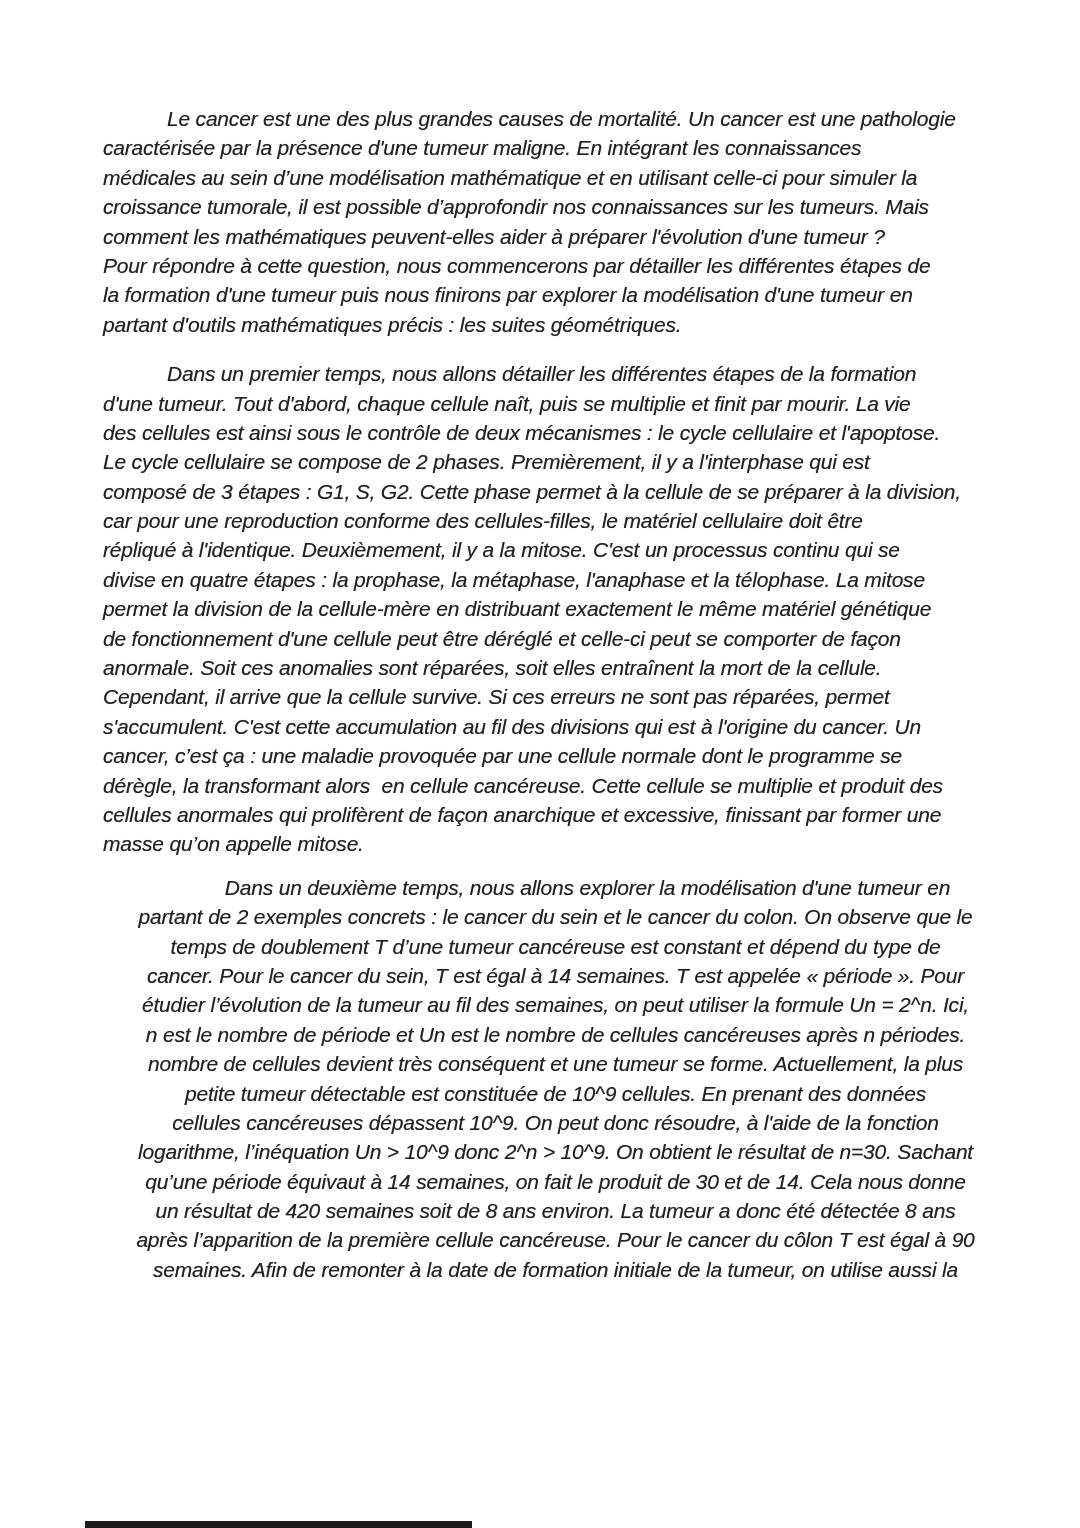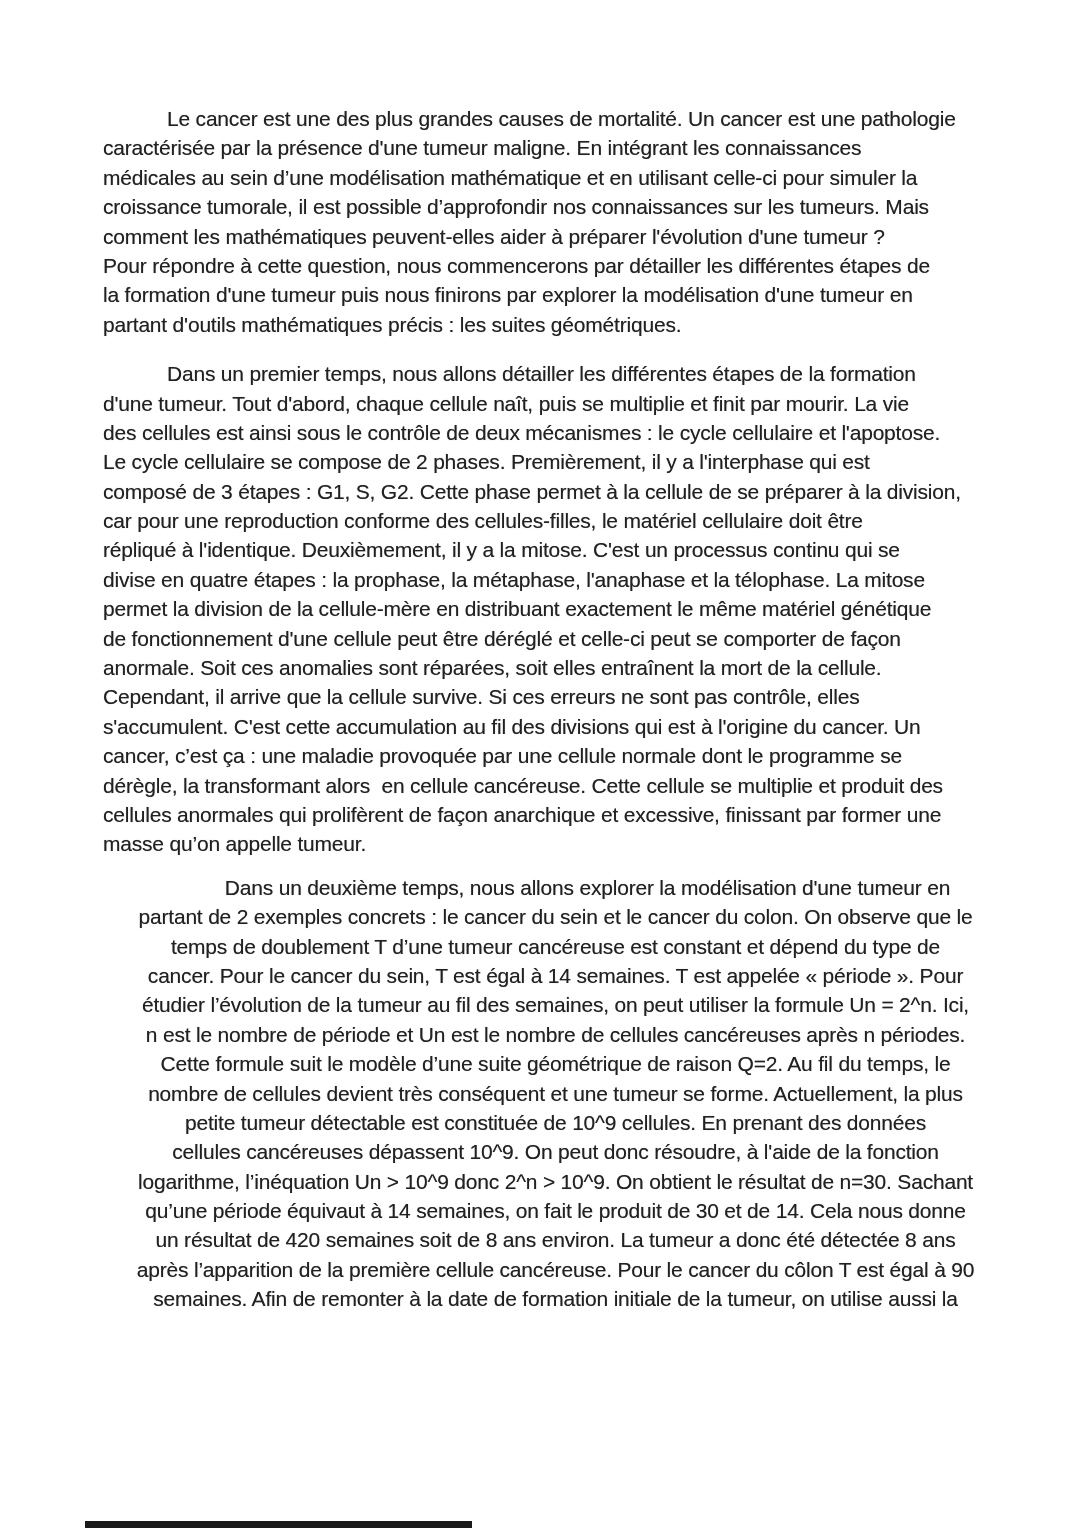--- a/index.html
+++ b/index.html
@@ -1,15 +1,15 @@
 <!DOCTYPE html>
 <html><head>
 <meta charset="utf-8">
 <style>
-  * { margin: 0; padding: 0; box-sizing: border-box; }
+  * { margin: 0; padding: 0; box-sizing: border-box; font-style: italic; }
   html, body {
     width: 1080px;
     height: 1528px;
     background: #ffffff;
     overflow: hidden;
     font-family: "Liberation Sans", "DejaVu Sans", sans-serif;
   }
   .page {
     position: relative;
     width: 1080px;
@@ -66,35 +66,34 @@
         <div class="text-line">d'une tumeur. Tout d'abord, chaque cellule naît, puis se multiplie et finit par mourir. La vie</div>
         <div class="text-line">des cellules est ainsi sous le contrôle de deux mécanismes : le cycle cellulaire et l'apoptose.</div>
         <div class="text-line">Le cycle cellulaire se compose de 2 phases. Premièrement, il y a l'interphase qui est</div>
         <div class="text-line">composé de 3 étapes : G1, S, G2. Cette phase permet à la cellule de se préparer à la division,</div>
         <div class="text-line">car pour une reproduction conforme des cellules-filles, le matériel cellulaire doit être</div>
         <div class="text-line">répliqué à l'identique. Deuxièmement, il y a la mitose. C'est un processus continu qui se</div>
         <div class="text-line">divise en quatre étapes : la prophase, la métaphase, l'anaphase et la télophase. La mitose</div>
         <div class="text-line">permet la division de la cellule-mère en distribuant exactement le même matériel génétique</div>
         <div class="text-line">de fonctionnement d'une cellule peut être déréglé et celle-ci peut se comporter de façon</div>
         <div class="text-line">anormale. Soit ces anomalies sont réparées, soit elles entraînent la mort de la cellule.</div>
-        <div class="text-line">Cependant, il arrive que la cellule survive. Si ces erreurs ne sont pas contrôle, elles</div>
+        <div class="text-line">Cependant, il arrive que la cellule survive. Si ces erreurs ne sont pas réparées, permet</div>
         <div class="text-line">s'accumulent. C'est cette accumulation au fil des divisions qui est à l'origine du cancer. Un</div>
         <div class="text-line">cancer, c’est ça : une maladie provoquée par une cellule normale dont le programme se</div>
         <div class="text-line">dérègle, la transformant alors  en cellule cancéreuse. Cette cellule se multiplie et produit des</div>
         <div class="text-line">cellules anormales qui prolifèrent de façon anarchique et excessive, finissant par former une</div>
-        <div class="text-line">masse qu’on appelle tumeur.</div>
+        <div class="text-line">masse qu’on appelle mitose.</div>
       </div>
       <div class="paragraph p3">
         <div class="text-line first-line">Dans un deuxième temps, nous allons explorer la modélisation d'une tumeur en</div>
         <div class="text-line">partant de 2 exemples concrets : le cancer du sein et le cancer du colon. On observe que le</div>
         <div class="text-line">temps de doublement T d’une tumeur cancéreuse est constant et dépend du type de</div>
         <div class="text-line">cancer. Pour le cancer du sein, T est égal à 14 semaines. T est appelée « période ». Pour</div>
         <div class="text-line">étudier l’évolution de la tumeur au fil des semaines, on peut utiliser la formule Un = 2^n. Ici,</div>
         <div class="text-line">n est le nombre de période et Un est le nombre de cellules cancéreuses après n périodes.</div>
-        <div class="text-line">Cette formule suit le modèle d’une suite géométrique de raison Q=2. Au fil du temps, le</div>
         <div class="text-line">nombre de cellules devient très conséquent et une tumeur se forme. Actuellement, la plus</div>
         <div class="text-line">petite tumeur détectable est constituée de 10^9 cellules. En prenant des données</div>
         <div class="text-line">cellules cancéreuses dépassent 10^9. On peut donc résoudre, à l'aide de la fonction</div>
         <div class="text-line">logarithme, l’inéquation Un &gt; 10^9 donc 2^n &gt; 10^9. On obtient le résultat de n=30. Sachant</div>
         <div class="text-line">qu’une période équivaut à 14 semaines, on fait le produit de 30 et de 14. Cela nous donne</div>
         <div class="text-line">un résultat de 420 semaines soit de 8 ans environ. La tumeur a donc été détectée 8 ans</div>
         <div class="text-line">après l’apparition de la première cellule cancéreuse. Pour le cancer du côlon T est égal à 90</div>
         <div class="text-line">semaines. Afin de remonter à la date de formation initiale de la tumeur, on utilise aussi la</div>
       </div>
     </div>

